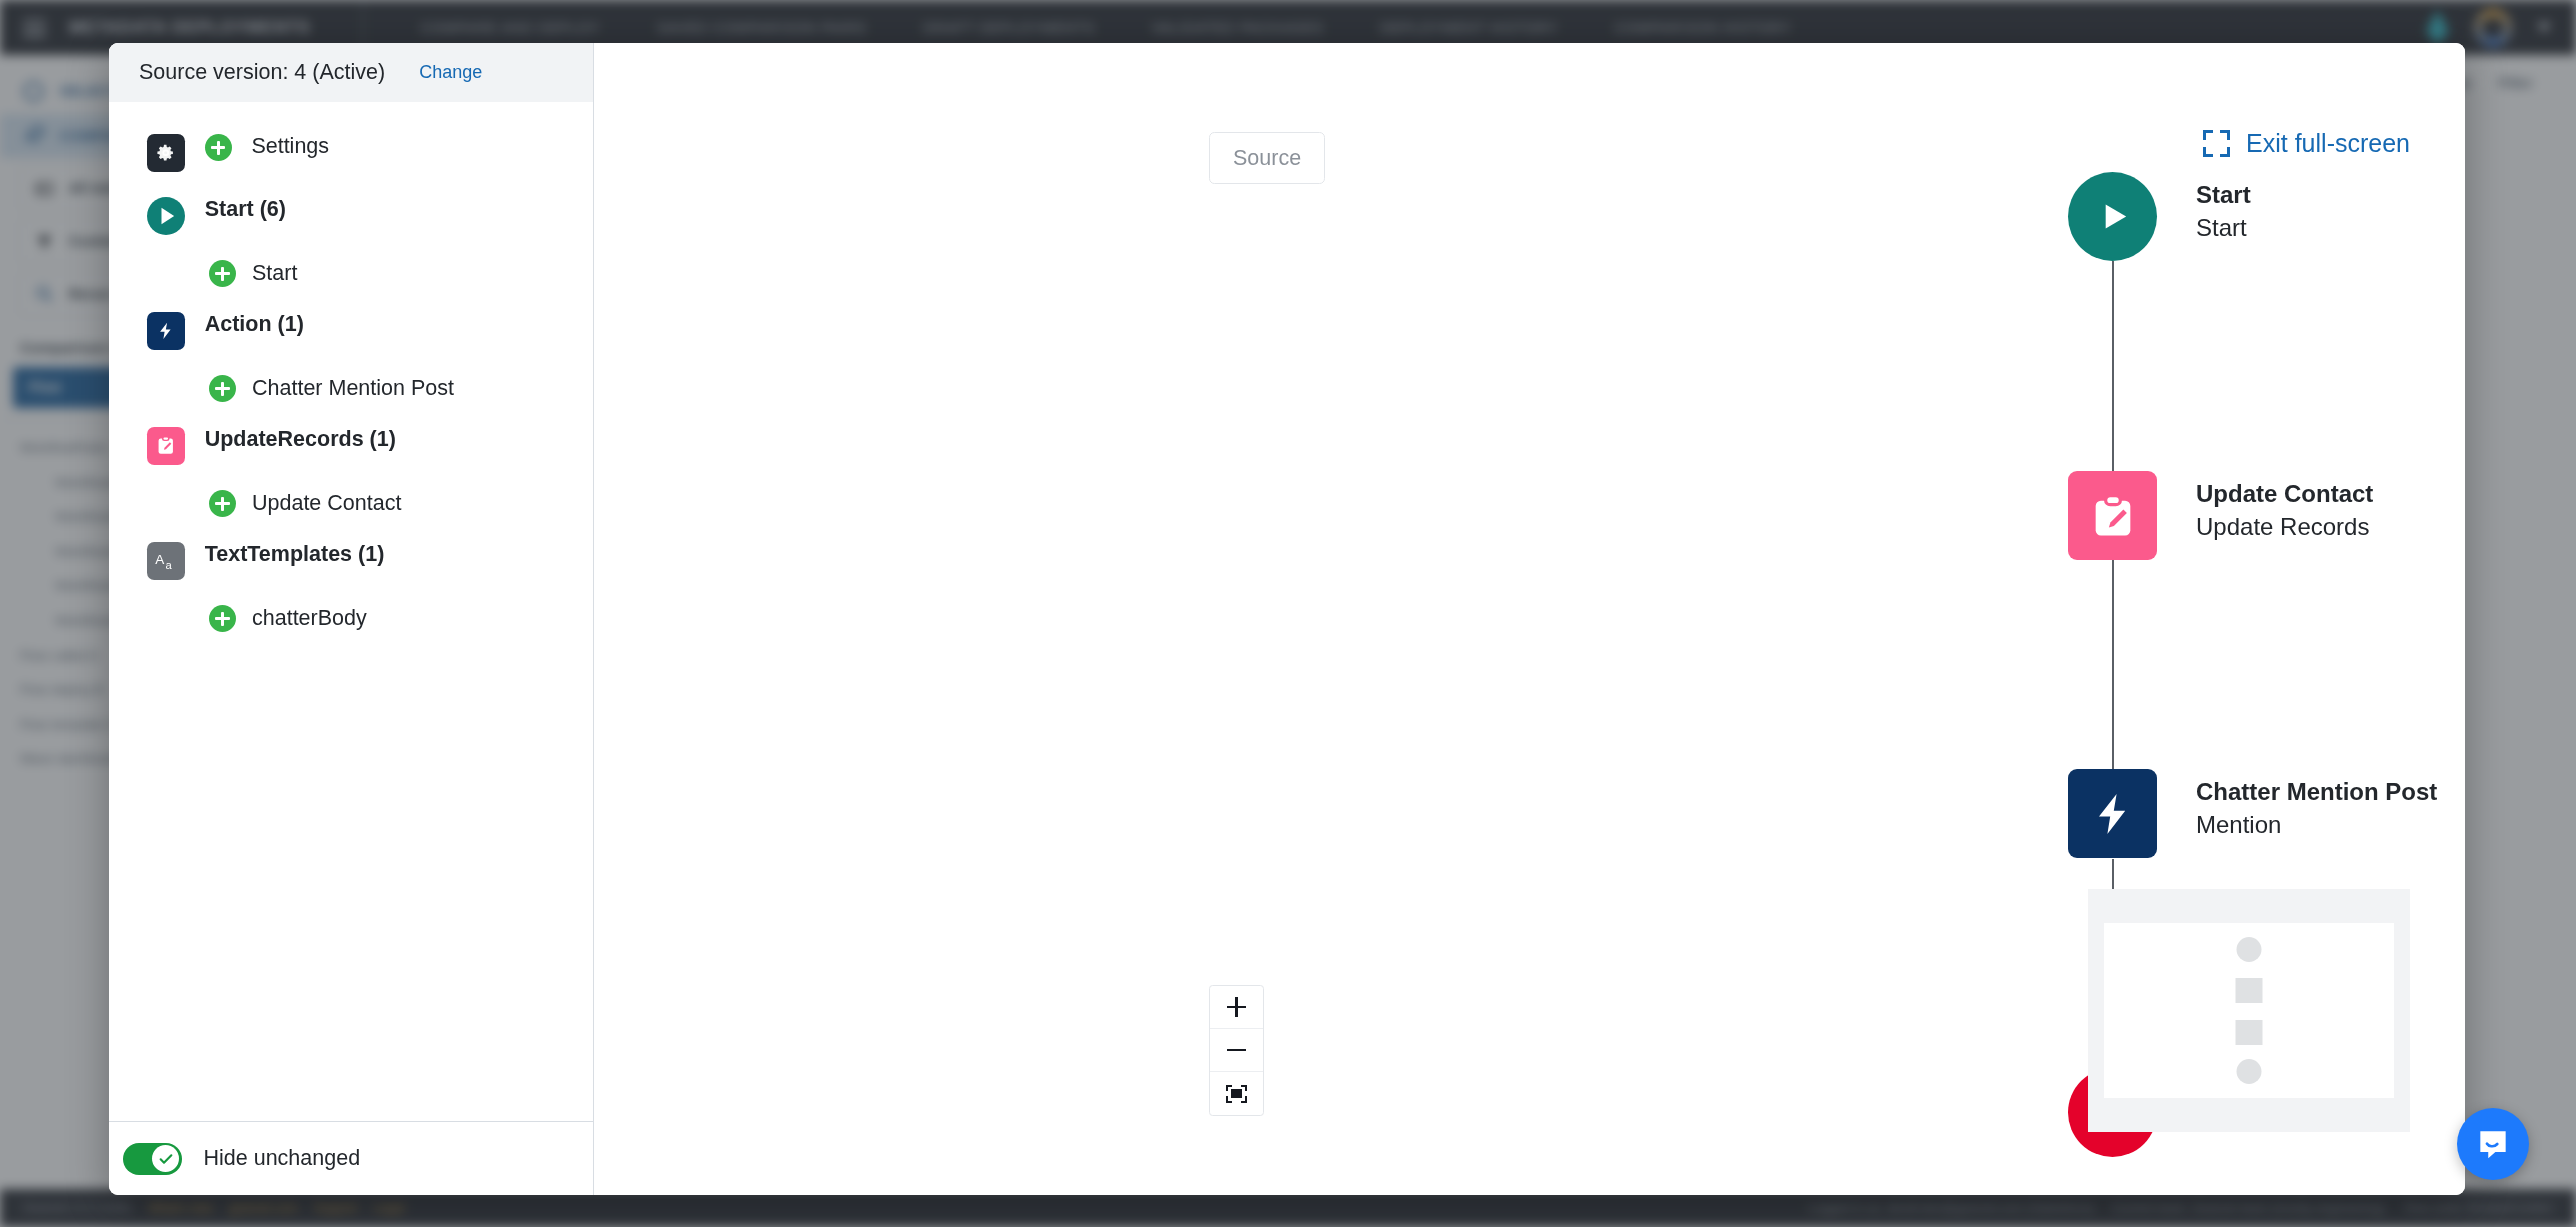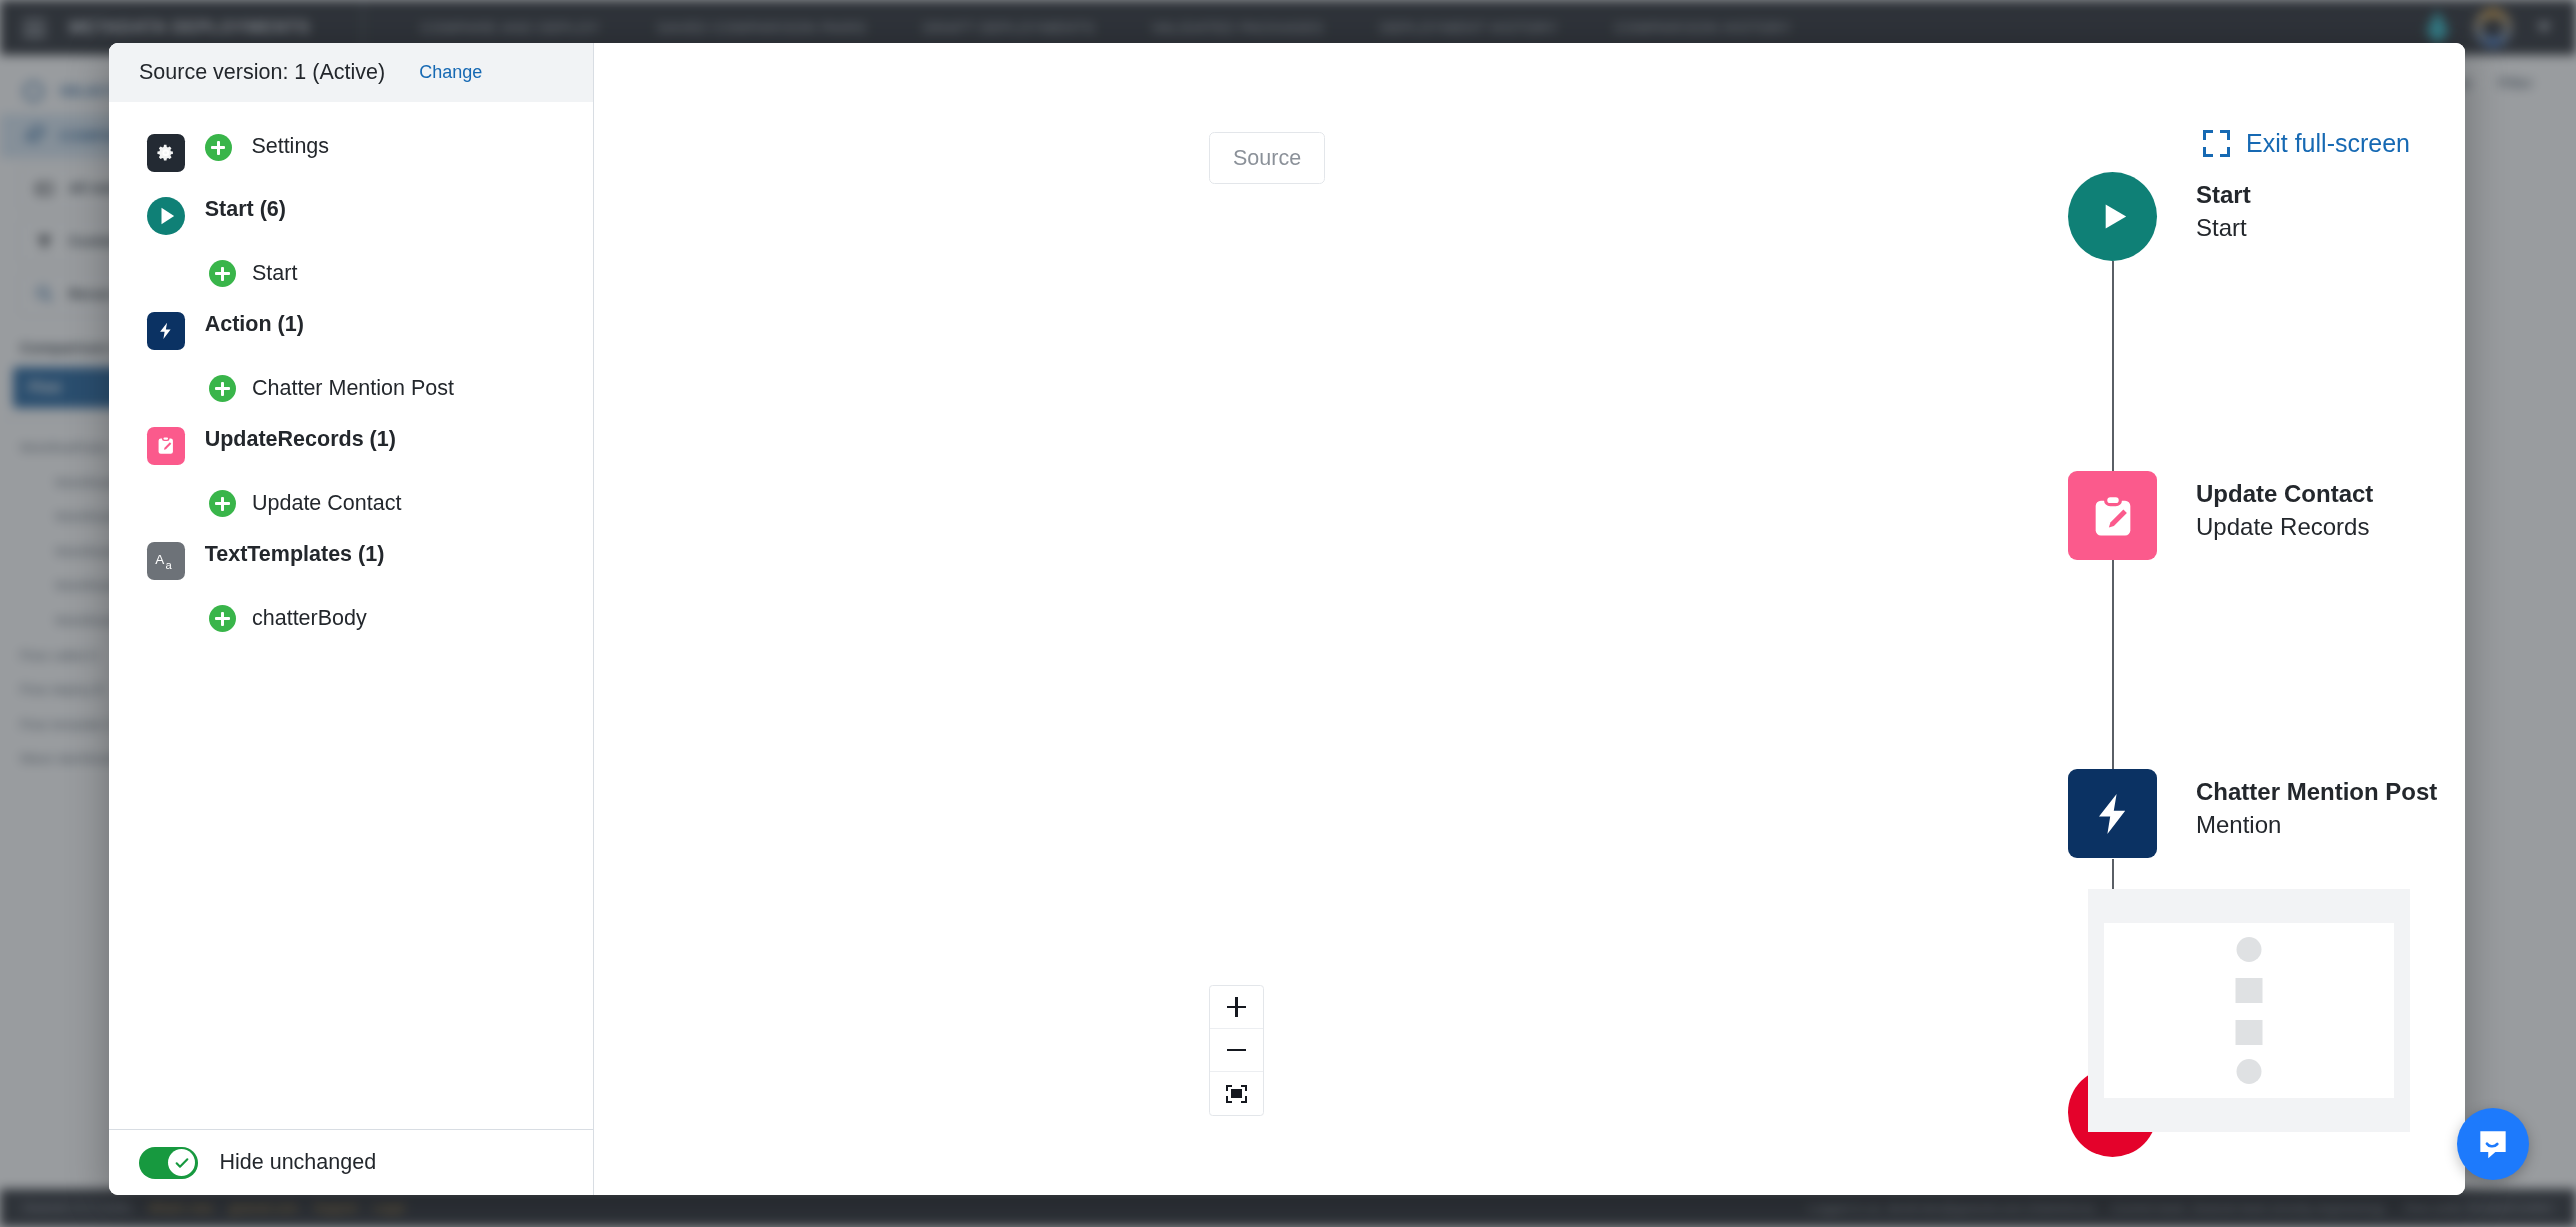--- a/index.html
+++ b/index.html
@@ -125,22 +125,22 @@
   .tree-child { display: flex; align-items: center; gap: 16px; padding: 12.5px 30px 12.5px 100px; }
   .plus-dot {
     width: 27px; height: 27px; border-radius: 50%; background: #39b54a; flex: 0 0 27px;
     display: flex; align-items: center; justify-content: center;
   }
   .plus-dot::before { content: ""; position: absolute; width: 14.3px; height: 2.9px; background: #fff; border-radius: 0.9px; }
   .plus-dot::after  { content: ""; position: absolute; width: 2.9px; height: 14.3px; background: #fff; border-radius: 0.9px; }
   .child-label { font-size: 21.5px; color: #23272c; }
 
   .tree-footer {
-    height: 66px; border-top: 0.9px solid #d8dde3;
-    display: flex; align-items: center; gap: 21.5px; padding: 0 30px;
+    height: 74px; border-top: 0.9px solid #d8dde3;
+    display: flex; align-items: center; gap: 21.5px; padding: 0 14px;
   }
   .toggle {
     width: 59px; height: 32px; border-radius: 16px; background: #17993f;
     position: relative; cursor: pointer; flex: 0 0 59px;
   }
   .toggle .knob {
     position: absolute; right: 2.7px; top: 2.7px; width: 27px; height: 27px;
     border-radius: 50%; background: #fff;
     display: flex; align-items: center; justify-content: center;
   }
@@ -328,21 +328,21 @@
   </div>
 </div>
 
 <div class="scrim"></div>
 
 <div class="modal">
 
   <div class="tree-pane">
 
     <div class="tree-header">
-      <div class="ver">Source version: 1 (Active)</div>
+      <div class="ver">Source version: 4 (Active)</div>
       <div class="chg">Change</div>
     </div>
 
     <div class="tree-body">
 
       <div class="tree-group">
         <div class="grp-badge dark">
           <svg viewBox="0 0 24 24" width="21.5" height="21.5">
               <path fill="#fff" d="M12 8.3a3.7 3.7 0 100 7.4 3.7 3.7 0 000-7.4zm0 5.5a1.8 1.8 0 110-3.6 1.8 1.8 0 010 3.6z"></path>
               <path fill="#fff" d="M20 13.4v-2.8l-2.3-.4a6 6 0 00-.6-1.4l1.3-1.9-2-2-1.9 1.3a6 6 0 00-1.4-.6L12.8 3h-2.8l-.4 2.6a6 6 0 00-1.4.6L6.3 4.9l-2 2 1.3 1.9a6 6 0 00-.6 1.4L2.7 10.6v2.8l2.3.4a6 6 0 00.6 1.4l-1.3 1.9 2 2 1.9-1.3a6 6 0 001.4.6l.4 2.3h2.8l.4-2.3a6 6 0 001.4-.6l1.9 1.3 2-2-1.3-1.9a6 6 0 00.6-1.4z" opacity=".95"></path>

